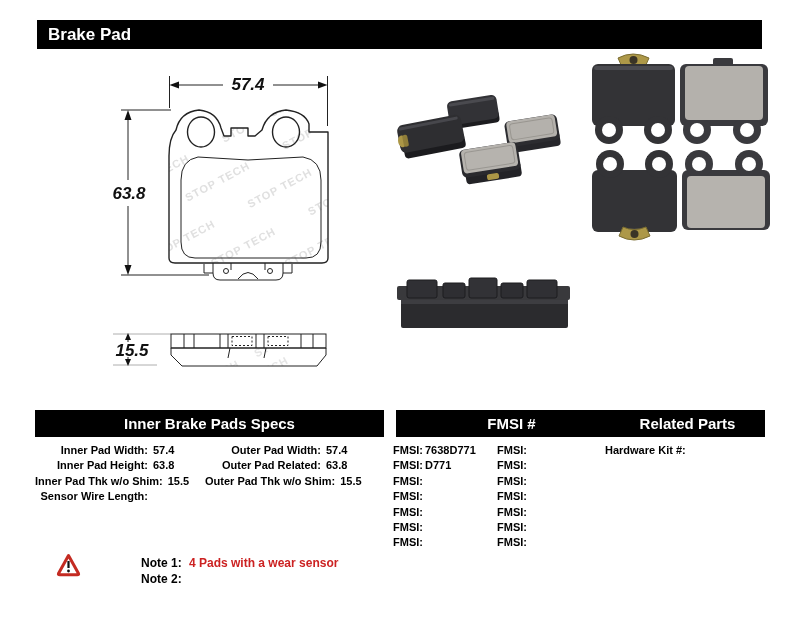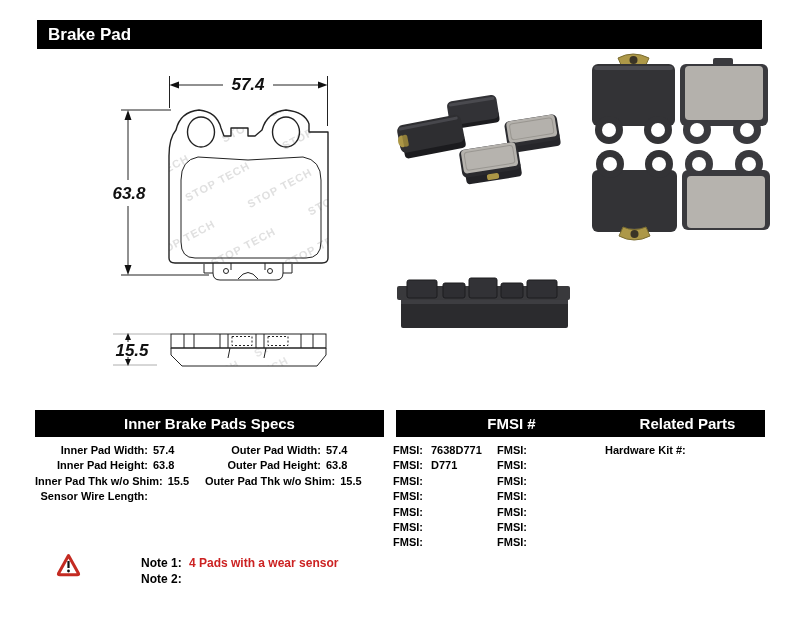--- a/index.html
+++ b/index.html
@@ -22,21 +22,21 @@
 
   
   .spec-col{top:443px;font-size:11px;font-weight:bold;color:#000;}
   .spec-row{display:flex;height:15.4px;line-height:15.4px;}
   .spec-label{flex:1;text-align:right;white-space:pre;}
   .spec-value{width:34px;margin-left:5px;text-align:left;white-space:pre;}
 
   .fmsi-col{top:443px;font-size:11px;font-weight:bold;color:#000;}
   .fmsi-row{display:flex;height:15.4px;line-height:15.4px;}
   .fmsi-label{width:32px;white-space:pre;}
-  .fmsi-value{margin-left:6px;white-space:pre;}
+  .fmsi-value{white-space:pre;}
 
   .related-col{top:443px;font-size:11px;font-weight:bold;color:#000;}
 
   
   .notes{left:97px;top:555px;font-size:12px;font-weight:bold;color:#000;}
   .note-row{display:flex;height:16px;line-height:16px;padding-left:44px;}
   .note-label{width:44px;}
   .note-value{margin-left:4px;color:#cc2222;}
 
   svg{display:block;}
@@ -277,21 +277,21 @@
       <span class="spec-value"></span>
     </div>
   </div>
 
   <div class="abs spec-col" style="left:205px;width:155px;">
     <div class="spec-row">
       <span class="spec-label">Outer Pad Width:</span>
       <span class="spec-value">57.4</span>
     </div>
     <div class="spec-row">
-      <span class="spec-label">Outer Pad Height:</span>
+      <span class="spec-label">Outer Pad Related:</span>
       <span class="spec-value">63.8</span>
     </div>
     <div class="spec-row">
       <span class="spec-label">Outer Pad Thk w/o Shim:</span>
       <span class="spec-value">15.5</span>
     </div>
   </div>
 
   <div class="abs fmsi-col" style="left:393px;">
     <div class="fmsi-row">

